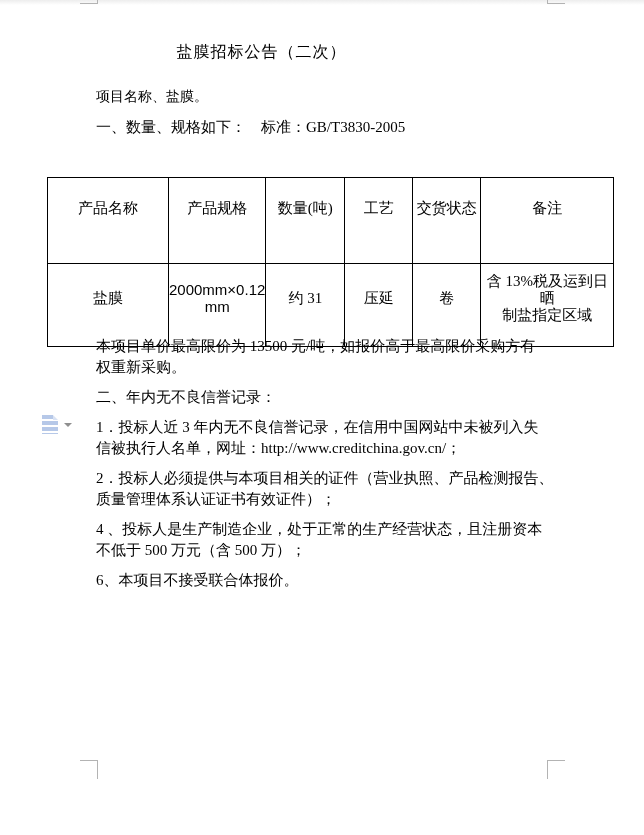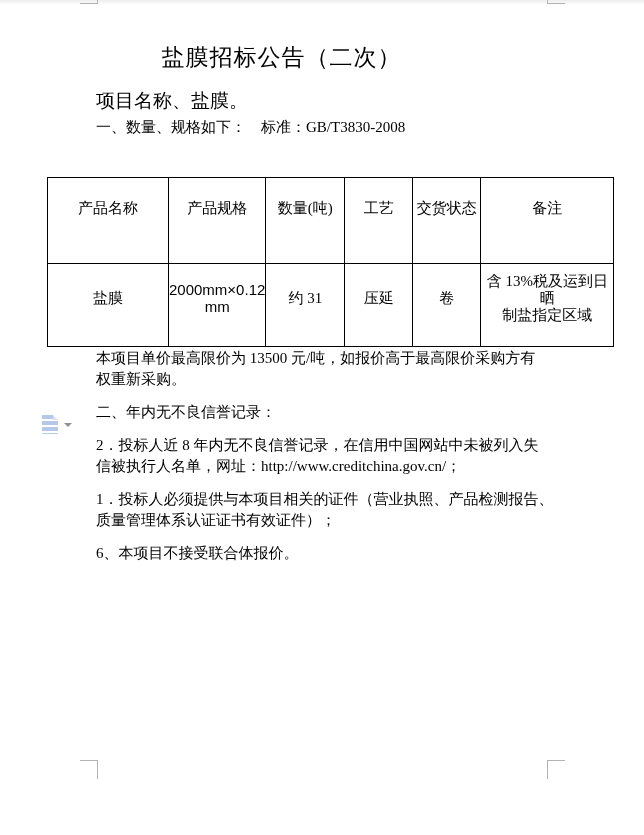--- a/index.html
+++ b/index.html
@@ -10,36 +10,36 @@
   .top-shade{position:absolute;left:0;top:0;width:644px;height:5px;
     background:linear-gradient(#ededed,#ffffff);}
   
   .mark{position:absolute;border:0 solid #b3b3b3;}
   .mark.tl{left:80px;top:0;width:17px;height:3px;border-right-width:1px;border-bottom-width:1px;}
   .mark.tr{left:547px;top:0;width:17px;height:3px;border-left-width:1px;border-bottom-width:1px;}
   .mark.bl{left:80px;top:760px;width:17px;height:18px;border-right-width:1px;border-top-width:1px;}
   .mark.br{left:547px;top:760px;width:17px;height:18px;border-left-width:1px;border-top-width:1px;}
 
   .title{position:absolute;left:0;top:42px;width:523px;text-align:center;
-    font-size:23px;letter-spacing:1px;white-space:pre;padding-left:20px;}
-  .intro1{position:absolute;left:96px;top:88px;font-size:19px;white-space:pre;}
+    font-size:16px;letter-spacing:1px;white-space:pre;}
+  .intro1{position:absolute;left:96px;top:88px;font-size:14px;white-space:pre;}
   .intro2{position:absolute;left:96px;top:118px;font-size:15px;white-space:pre;}
 
   table.spec{position:absolute;left:47px;top:177px;border-collapse:collapse;table-layout:fixed;}
   table.spec td{border:1.5px solid #000000;text-align:center;vertical-align:middle;
     font-size:15px;white-space:pre-line;padding:0;overflow:hidden;}
   table.spec tr.hdr td{height:61px;padding-bottom:24px;}
   table.spec tr.bod td{height:68px;padding-bottom:14px;line-height:17px;}
   .c1{width:121px}.c2{width:89px}.c3{width:79px}.c4{width:68px}.c5{width:68px}.c6{width:133px}
   td.cell-spec{font-family:"Liberation Sans","DejaVu Sans",sans-serif;font-weight:normal;
     font-size:12.5px;line-height:15px;}
   td.cell-remark{font-size:12px;line-height:16px;}
 
   .paras{position:absolute;left:96px;top:336px;width:470px;}
-  .paras p{margin:12px 0 9px 0;font-size:15px;line-height:21px;white-space:pre-wrap;}
+  .paras p{margin:0 0 9px 0;font-size:15px;line-height:21px;white-space:pre-wrap;}
 
   
   .paste{position:absolute;left:41px;top:413px;width:32px;height:24px;cursor:pointer;}
   .paste .doc{position:absolute;left:1px;top:2px;width:16px;height:19px;background:#b6c8e8;
     background-image:repeating-linear-gradient(to bottom,#b6c8e8 0 4px,#ffffff 4px 6px);}
   .paste .doc::before{content:"";position:absolute;right:0;top:0;width:0;height:0;
     border-right:5px solid #ffffff;border-bottom:5px solid #d9e2f3;}
   .paste .arrow{position:absolute;left:23px;top:10px;width:0;height:0;
     border-left:4px solid transparent;border-right:4px solid transparent;
     border-top:4px solid #8f8f8f;}
@@ -50,21 +50,21 @@
 <div class="screen">
   <div class="top-shade"></div>
 
   <div class="mark tl"></div>
   <div class="mark tr"></div>
   <div class="mark bl"></div>
   <div class="mark br"></div>
 
   <div class="title">盐膜招标公告（二次）</div>
   <div class="intro1">项目名称、盐膜。</div>
-  <div class="intro2">一、数量、规格如下：　标准：GB/T3830-2008</div>
+  <div class="intro2">一、数量、规格如下：　标准：GB/T3830-2005</div>
 
   <table class="spec">
     <colgroup>
       <col class="c1">
         <col class="c2">
         <col class="c3">
         <col class="c4">
         <col class="c5">
         <col class="c6">
     </colgroup>
@@ -87,24 +87,26 @@
       <td class="cell-remark">含 13%税及运到日晒
 制盐指定区域</td>
     </tr>
   </tbody>
     </table>
 
   <div class="paras">
     <p>本项目单价最高限价为 13500 元/吨，如报价高于最高限价采购方有
 权重新采购。</p>
     <p>二、年内无不良信誉记录：</p>
-    <p>2．投标人近 8 年内无不良信誉记录，在信用中国网站中未被列入失
+    <p>1．投标人近 3 年内无不良信誉记录，在信用中国网站中未被列入失
 信被执行人名单，网址：http://www.creditchina.gov.cn/；</p>
-    <p>1．投标人必须提供与本项目相关的证件（营业执照、产品检测报告、
+    <p>2．投标人必须提供与本项目相关的证件（营业执照、产品检测报告、
 质量管理体系认证证书有效证件）；</p>
+    <p>4 、投标人是生产制造企业，处于正常的生产经营状态，且注册资本
+不低于 500 万元（含 500 万）；</p>
     <p>6、本项目不接受联合体报价。</p>
   </div>
 
   <div class="paste">
     <div class="doc"></div>
     <div class="arrow"></div>
   </div>
 </div>
 
 </body></html>

